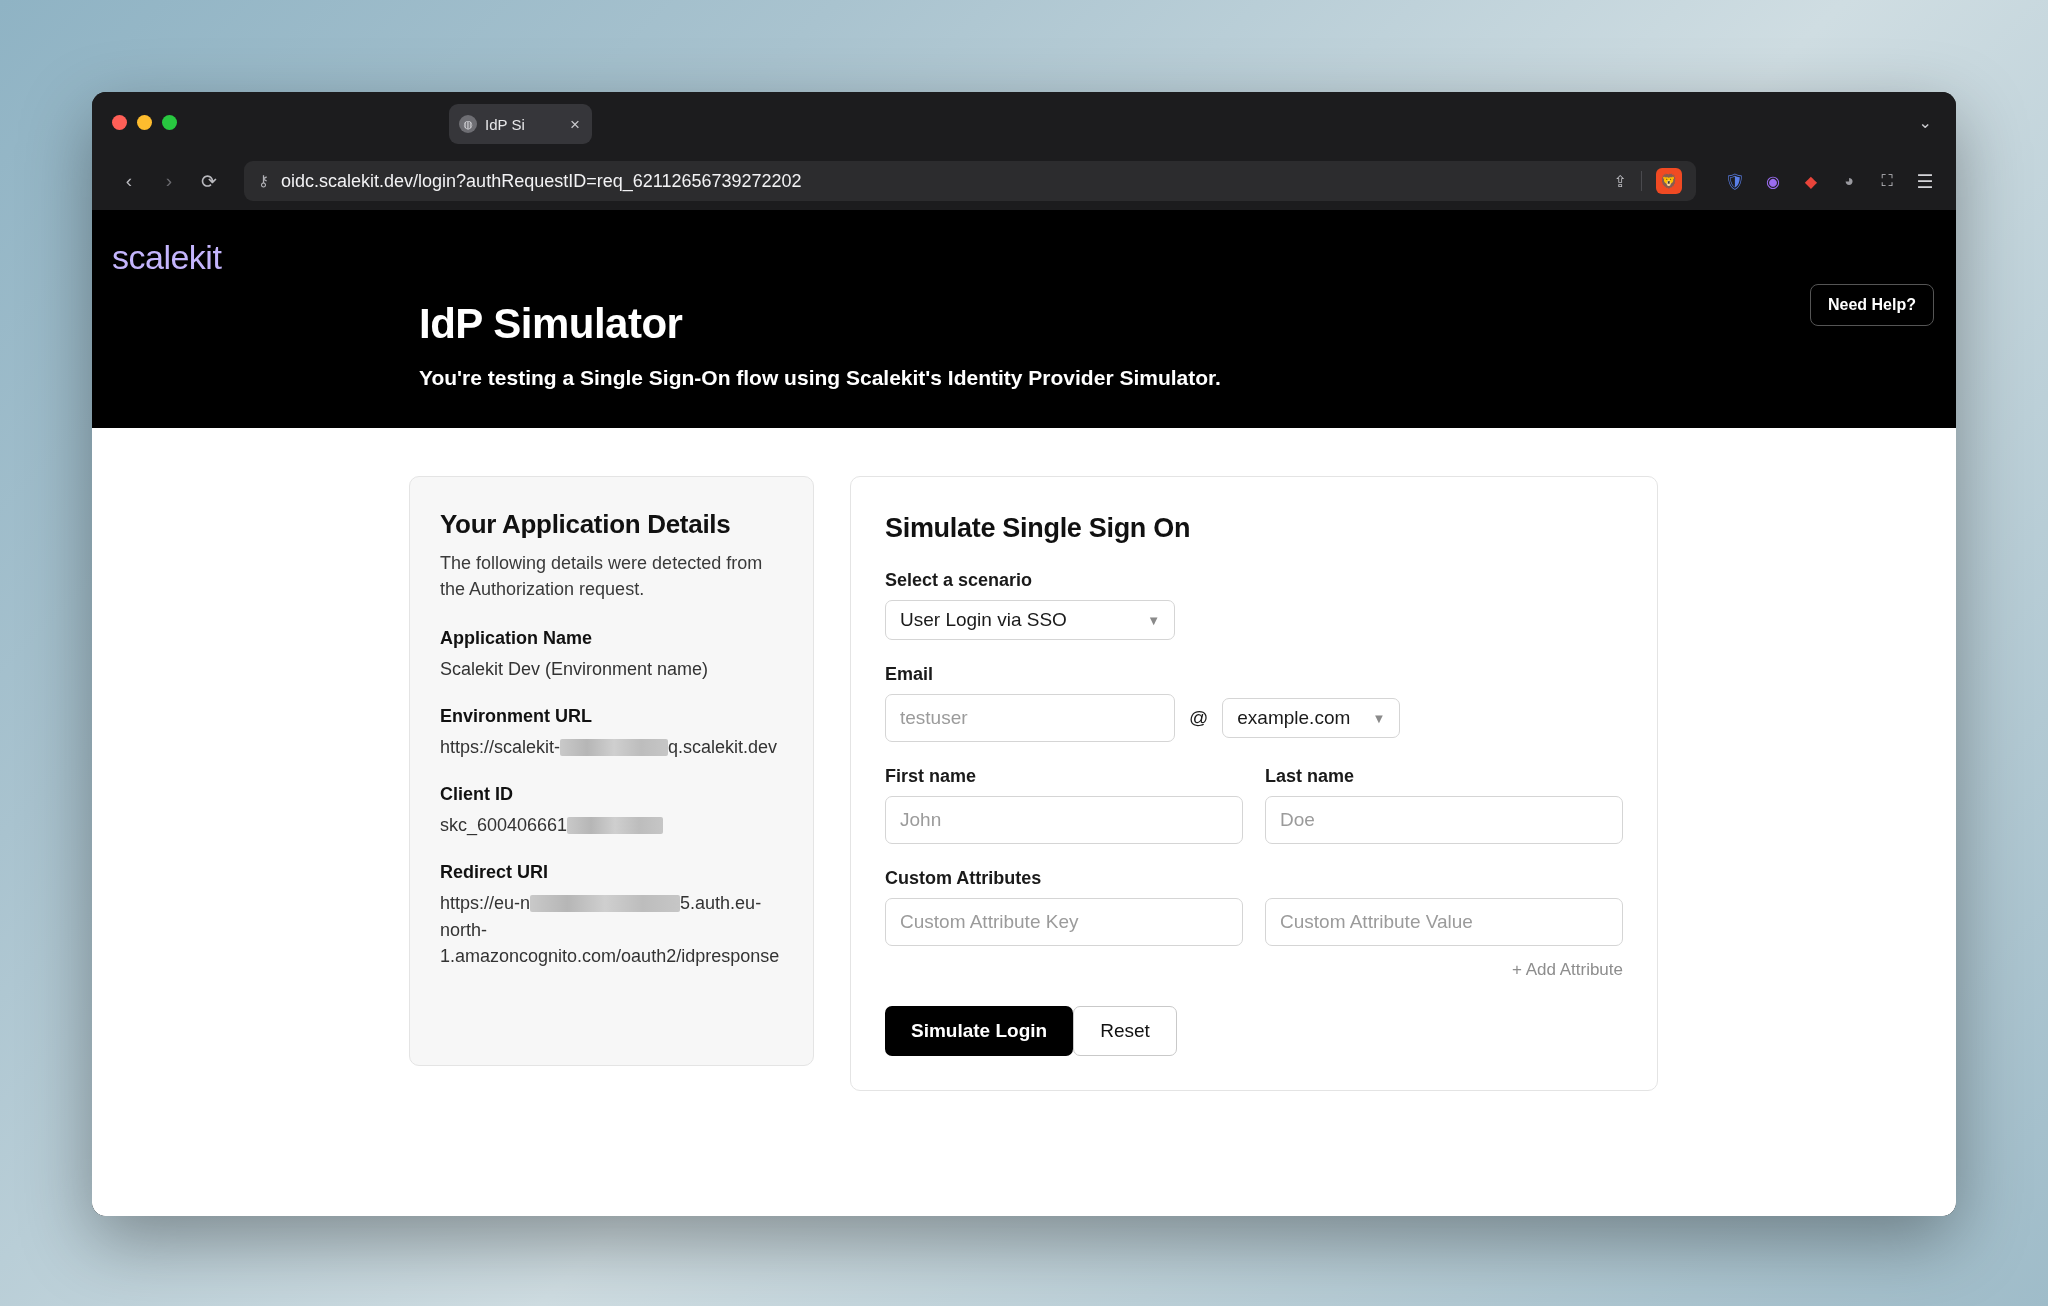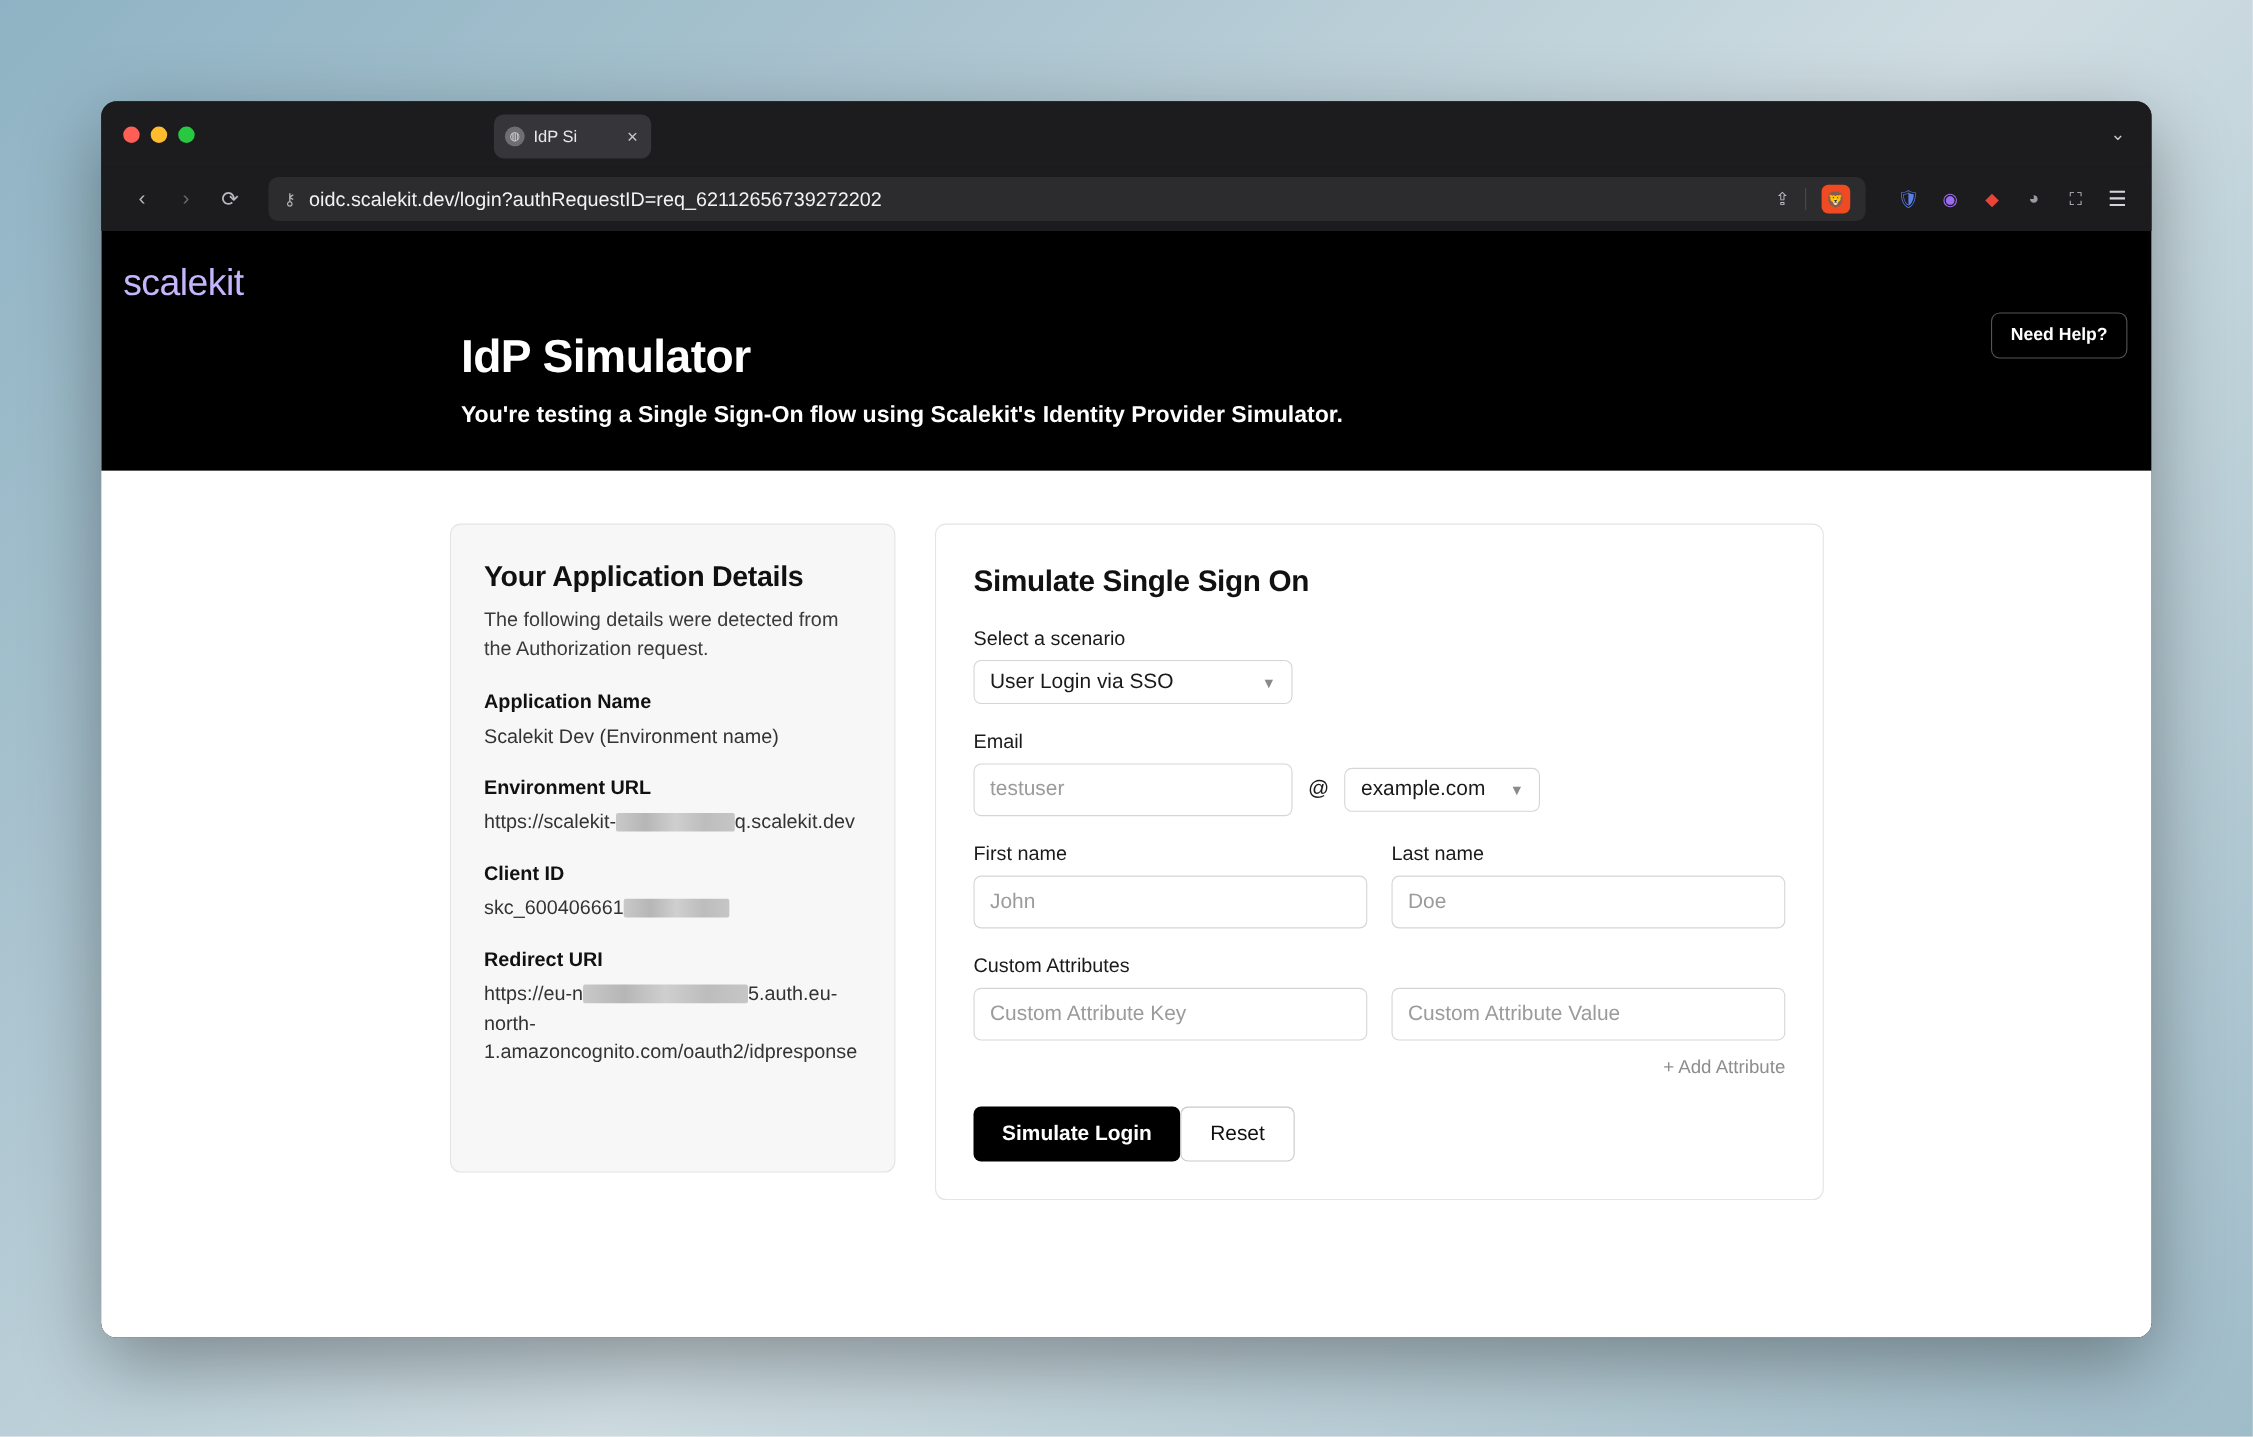--- a/index.html
+++ b/index.html
@@ -254,20 +254,21 @@
     font-size: 27px;
     font-weight: bold;
     color: #111;
     margin-bottom: 26px;
     letter-spacing: -0.3px;
   }
   .form-label {
     font-size: 18px;
     color: #1a1a1a;
     margin-bottom: 9px;
+    font-weight: bold;
   }
   .select-box {
     width: 290px;
     height: 40px;
     border: 1px solid #d5d5d5;
     border-radius: 7px;
     background: #fff;
     display: flex;
     align-items: center;
     padding: 0 14px;

